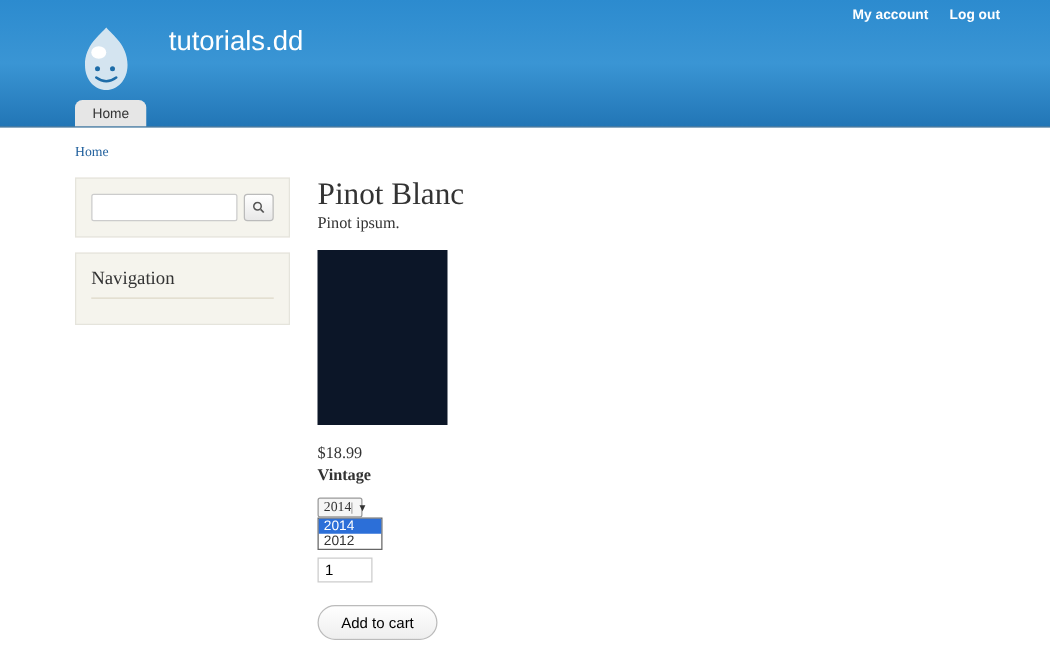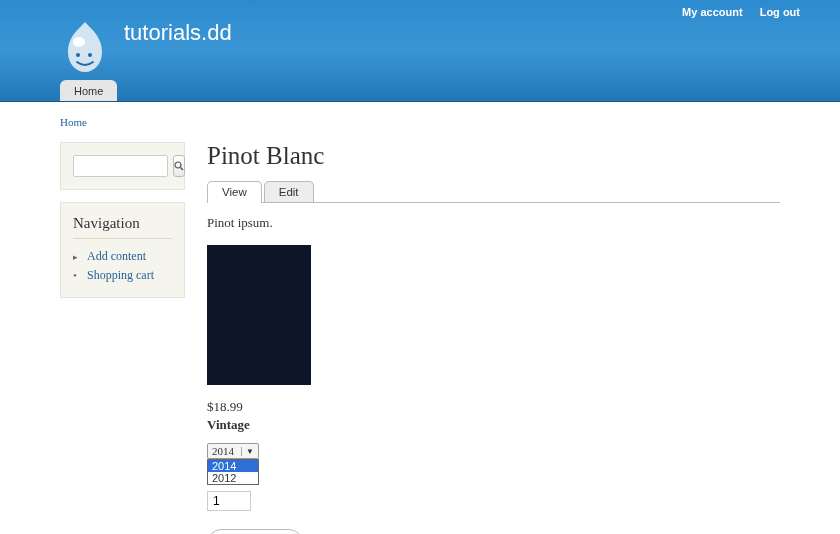--- a/index.html
+++ b/index.html
@@ -37,20 +37,21 @@
       height: 56px;
       margin-right: 14px;
       flex-shrink: 0;
     }
     .site-name {
       color: #fff;
       font-family: "Helvetica Neue", Arial, sans-serif;
       font-size: 22px;
       font-weight: normal;
       padding-top: 2px;
+      margin-left: 11px;
     }
     .main-menu {
       max-width: 840px;
       margin: -2px auto 0;
       padding: 8px 0 0 60px;
     }
     .main-menu-item {
       display: inline-block;
       background: #e6e6e6;
       color: #333;
@@ -71,21 +72,21 @@
     
     .content-wrap {
       max-width: 840px;
       margin: 0 auto;
       padding: 0 60px;
       display: flex;
       align-items: flex-start;
       gap: 22px;
     }
     
-    .sidebar { width: 125px; flex-shrink: 0; }
+    .sidebar { width: 172px; flex-shrink: 0; }
     .block {
       background: #f5f4ed;
       border: 1px solid #e5e4dc;
       padding: 12px;
       margin-bottom: 12px;
     }
     .search-block {
       display: flex;
       gap: 5px;
       align-items: center;
@@ -130,21 +131,20 @@
       margin-right: 6px;
       display: inline-block;
       width: 8px;
     }
     .nav-list li.bullet::before { content: "•"; font-size: 11px; }
     
     .main { flex: 1; }
     .page-title {
       font-size: 25px;
       font-weight: normal;
-      margin-bottom: 10px;
     }
     .tabs {
       border-bottom: 1px solid #bbb;
       margin-bottom: 12px;
       display: flex;
       gap: 2px;
       align-items: flex-end;
     }
     .tab {
       border: 1px solid #bbb;
@@ -165,21 +165,21 @@
     .body-text { font-size: 13px; margin-bottom: 14px; }
     .product-image {
       width: 104px;
       height: 140px;
       background: #0c1628;
       margin-bottom: 14px;
     }
     .price { font-size: 13px; margin-bottom: 2px; }
     .field-label { font-size: 13px; font-weight: bold; margin-bottom: 10px; }
     
-    .select-wrap { position: relative; width: 52px; margin-bottom: 2px; }
+    .select-wrap { position: relative; width: 36px; margin-bottom: 2px; }
     .select-display {
       border: 1px solid #999;
       background: #f5f5f5;
       padding: 1px 4px;
       font-size: 11px;
       display: flex;
       justify-content: space-between;
       align-items: center;
       cursor: pointer;
       border-radius: 2px;
@@ -257,33 +257,25 @@
       <input type="text" class="search-input" style="">
       <button class="search-btn">
         <svg width="10" height="10" viewBox="0 0 10 10">
           <circle cx="4" cy="4" r="3" stroke="#555" stroke-width="1.2" fill="none"></circle>
           <line x1="6.5" y1="6.5" x2="9" y2="9" stroke="#555" stroke-width="1.4"></line>
         </svg>
       </button>
     </div>
     <div class="block">
       <h2 class="nav-title">Navigation</h2>
-      <ul class="nav-list">
-        <li>Add content</li>
-        <li class="bullet">Shopping cart</li>
-      </ul>
     </div>
   </aside>
 
   <main class="main">
     <h1 class="page-title">Pinot Blanc</h1>
-    <div class="tabs">
-      <div class="tab active">View</div>
-      <div class="tab">Edit</div>
-    </div>
     <p class="body-text">Pinot ipsum.</p>
     <div class="product-image"></div>
     <div class="price">$18.99</div>
     <div class="field-label">Vintage</div>
     
     <div class="select-wrap">
       <div class="select-display">
         <span>2014</span>
         <span class="select-caret">▼</span>
       </div>

